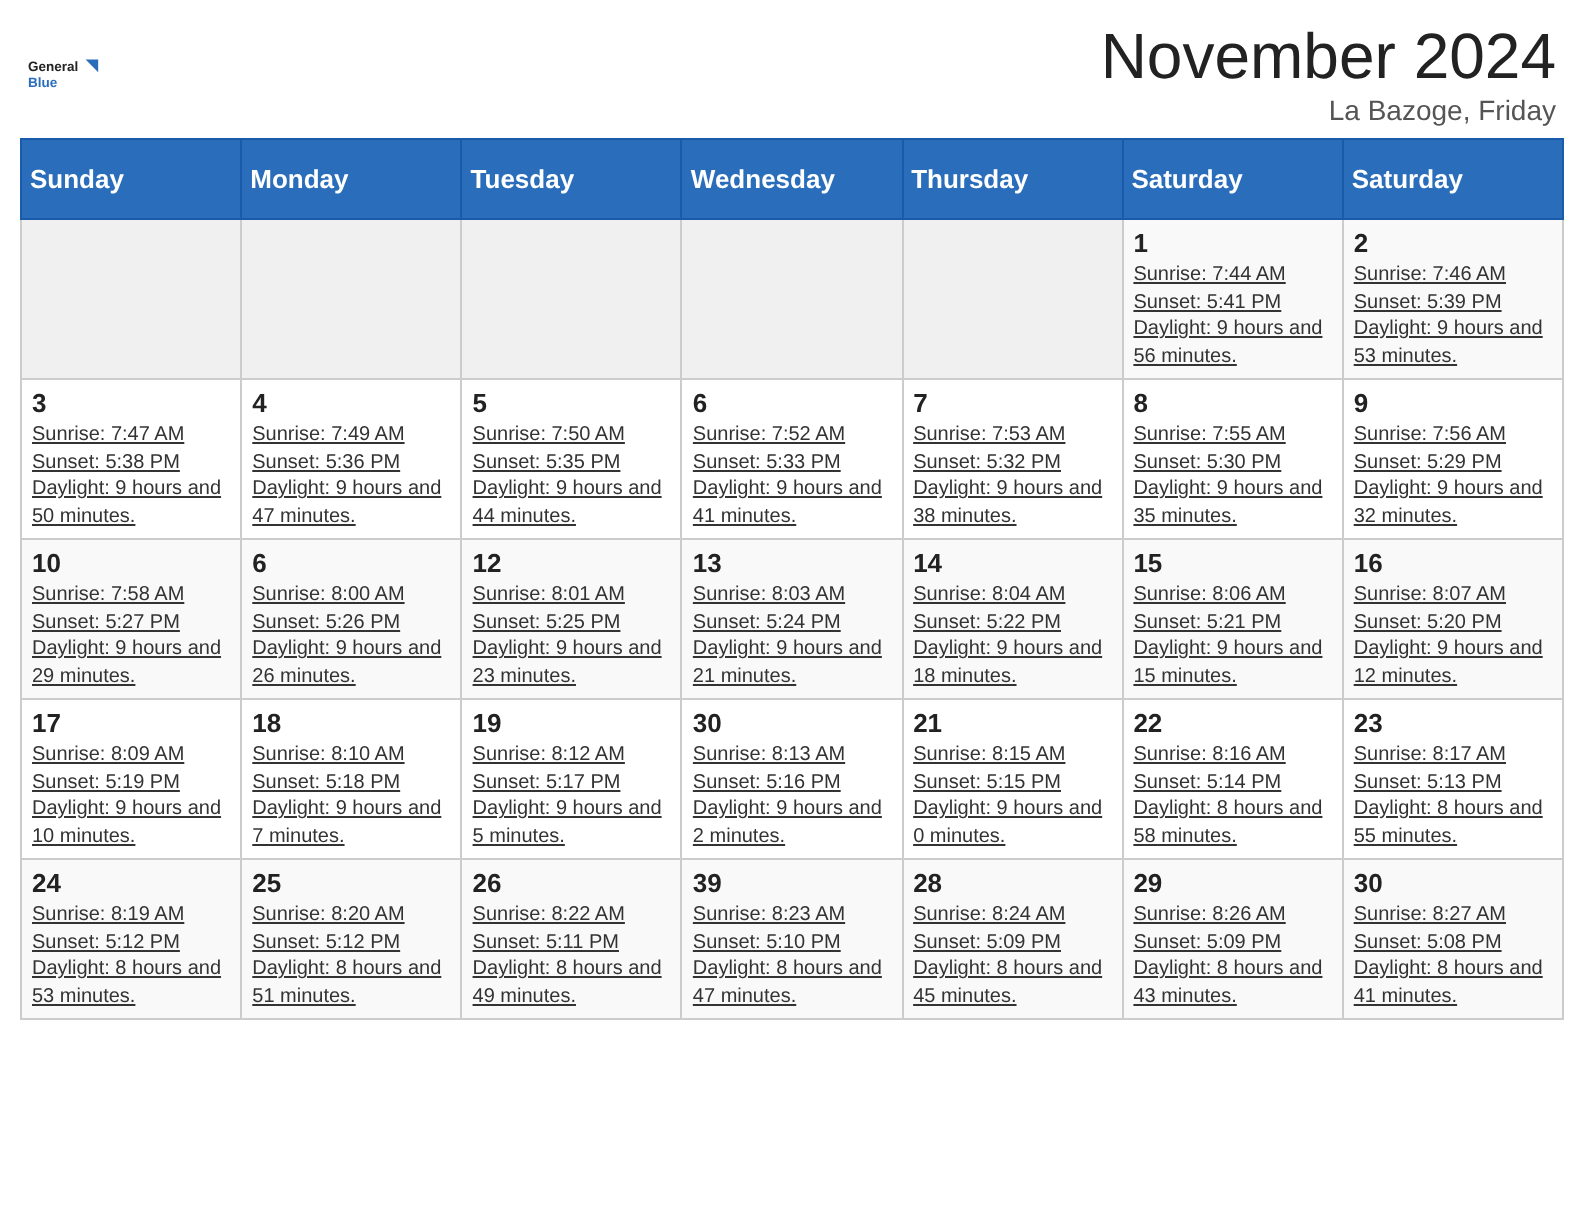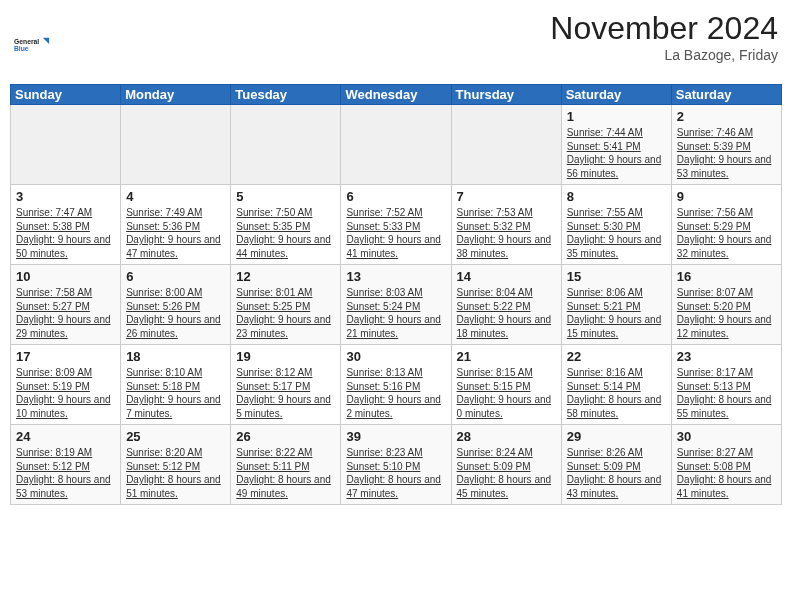--- a/index.html
+++ b/index.html
@@ -6,22 +6,22 @@
     body {
       font-family: Arial, sans-serif;
       background: #fff;
       width: 792px;
       min-height: 612px;
       padding: 10px;
     }
     .header {
       display: flex;
       justify-content: space-between;
-      align-items: flex-end;
-      margin-bottom: 21px;
+      align-items: center;
+      margin-bottom: 6px;
       padding: 0 4px;
     }
     .logo {
       display: flex;
       align-items: center;
       gap: 2px;
     }
     .title-block {
       text-align: right;
     }
@@ -37,21 +37,21 @@
     .calendar {
       width: 100%;
       border-collapse: collapse;
       border: 1px solid #ccc;
     }
     .calendar th {
       background: #2a6ebb;
       color: #fff;
       font-size: 13px;
       font-weight: bold;
-      padding: 2px 4px;
+      padding: 12px 4px;
       border: 1px solid #1a5aab;
       text-align: left;
     }
     .calendar td {
       border: 1px solid #ccc;
       vertical-align: top;
       padding: 4px 4px 4px 5px;
       width: calc(100% / 7);
       min-height: 70px;
       font-size: 10.5px;

